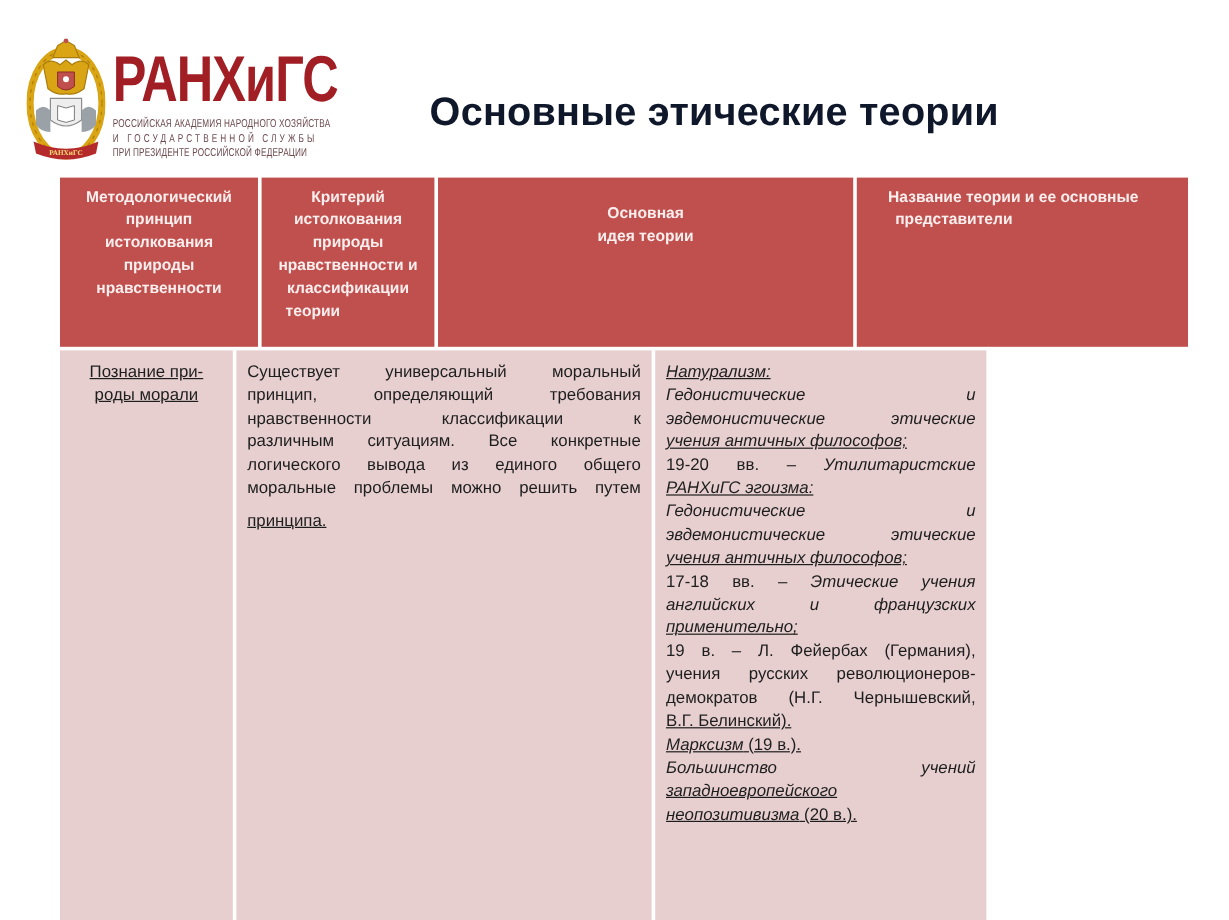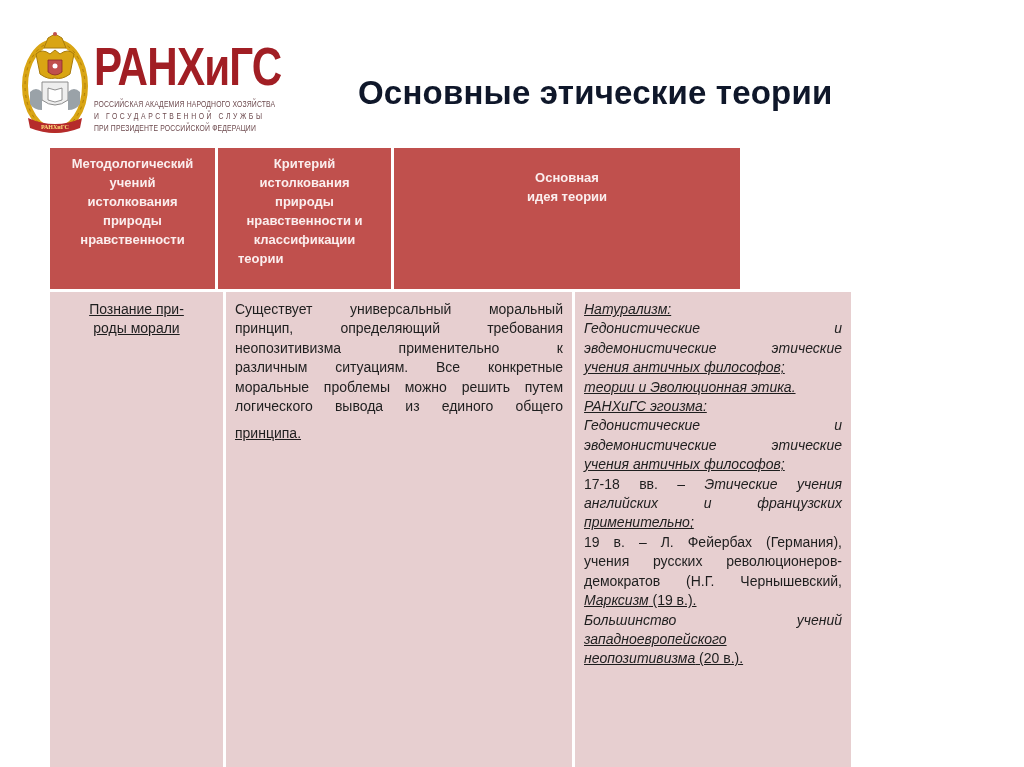--- a/index.html
+++ b/index.html
@@ -24,21 +24,21 @@
   
   .table { position: absolute; left: 50px; top: 148px; width: 940px; height: 621px; }
   .row { position: absolute; left: 0; width: 940px; display: flex; }
   .row.head { top: 0; height: 141px; }
   .row.body { top: 144px; height: 477px; }
   .cell { position: relative; height: 100%; margin-right: 3px; }
   .cell:last-child { margin-right: 0; }
   .head .cell { background: #c0504d; color: #fbeeee; font-weight: bold; font-size: 13px; line-height: 19px; text-align: center; padding: 6px 10px 0 10px; }
   .body .cell { background: #e7cfd0; color: #1e1e1e; font-size: 14px; line-height: 19.4px; padding: 8px 9px 0 9px; }
   .c1 { width: 165px; }
-  .c2 { width: 173px; }
+  .c2 { width: 144px; }
   .c3 { width: 346px; }
   .c4 { width: 276px; }
   .h-left { text-align: left; }
   .center { text-align: center; text-decoration: underline; }
   .ital { font-style: italic; }
   .line { display: block; }
   .jline { display: block; text-align: justify; text-align-last: justify; }
   .lline { display: block; text-align: left; text-decoration: underline; }
 </style>
 </head>
@@ -73,69 +73,74 @@
   <div class="subline l3">ПРИ ПРЕЗИДЕНТЕ РОССИЙСКОЙ ФЕДЕРАЦИИ</div>
 </div>
 
 <h1 class="title">Основные этические теории</h1>
 
 <div class="table">
 
   <div class="row head">
     <div class="cell c1">
       <span class="line">Методологический</span>
-      <span class="line">учений</span>
+      <span class="line">принцип</span>
       <span class="line">истолкования</span>
       <span class="line">природы</span>
       <span class="line">нравственности</span>
     </div>
     <div class="cell c2">
       <span class="line">Критерий</span>
       <span class="line">истолкования</span>
       <span class="line">природы</span>
       <span class="line">нравственности и</span>
       <span class="line">классификации</span>
       <span class="line h-left" style="padding-left:10px">теории</span>
     </div>
     <div class="cell c3" style="padding-top:20px;">
       <span class="line">Основная</span>
       <span class="line">идея теории</span>
     </div>
+    <div class="cell c4" style="text-align:left; padding-left:26px;">
+      <span class="line">Название теории и ее основные</span>
+      <span class="line" style="padding-left:6px">представители</span>
+    </div>
   </div>
 
   <div class="row body">
     <div class="cell c2 center">
       <span class="line">Познание при-</span>
       <span class="line">роды морали</span>
     </div>
     <div class="cell c3">
       <span class="jline">Существует универсальный моральный</span>
       <span class="jline">принцип, определяющий требования</span>
-      <span class="jline">неопозитивизма применительно к</span>
+      <span class="jline">нравственности классификации к</span>
       <span class="jline">различным ситуациям. Все конкретные</span>
+      <span class="jline">логического вывода из единого общего</span>
       <span class="jline">моральные проблемы можно решить путем</span>
-      <span class="jline">логического вывода из единого общего</span>
       <span class="lline" style="margin-top:8px">принципа.</span>
     </div>
     <div class="cell c4" id="theories-cell">
         <span class="lline"><span class="ital">Натурализм:</span></span>
         <span class="jline"><span class="ital">Гедонистические и</span></span>
         <span class="jline"><span class="ital">эвдемонистические этические</span></span>
         <span class="lline"><span class="ital">учения античных философов;</span></span>
-        <span class="lline"><span class="ital">теории и Эволюционная этика.</span></span>
+        <span class="jline"><span>19-20 вв. – </span><span class="ital">Утилитаристские</span></span>
         <span class="lline"><span class="ital">РАНХиГС эгоизма:</span></span>
         <span class="jline"><span class="ital">Гедонистические и</span></span>
         <span class="jline"><span class="ital">эвдемонистические этические</span></span>
         <span class="lline"><span class="ital">учения античных философов;</span></span>
         <span class="jline"><span>17-18 вв. – </span><span class="ital">Этические учения</span></span>
         <span class="jline"><span class="ital">английских и французских</span></span>
         <span class="lline"><span class="ital">применительно;</span></span>
         <span class="jline"><span>19 в. – Л. Фейербах (Германия),</span></span>
         <span class="jline"><span>учения русских революционеров-</span></span>
         <span class="jline"><span>демократов (Н.Г. Чернышевский,</span></span>
+        <span class="lline"><span>В.Г. Белинский).</span></span>
         <span class="lline"><span class="ital">Марксизм</span><span> (19 в.).</span></span>
         <span class="jline"><span class="ital">Большинство учений</span></span>
         <span class="lline"><span class="ital">западноевропейского</span></span>
         <span class="lline"><span class="ital">неопозитивизма</span><span> (20 в.).</span></span>
       </div>
   </div>
 
 </div>
 
 </body></html>

